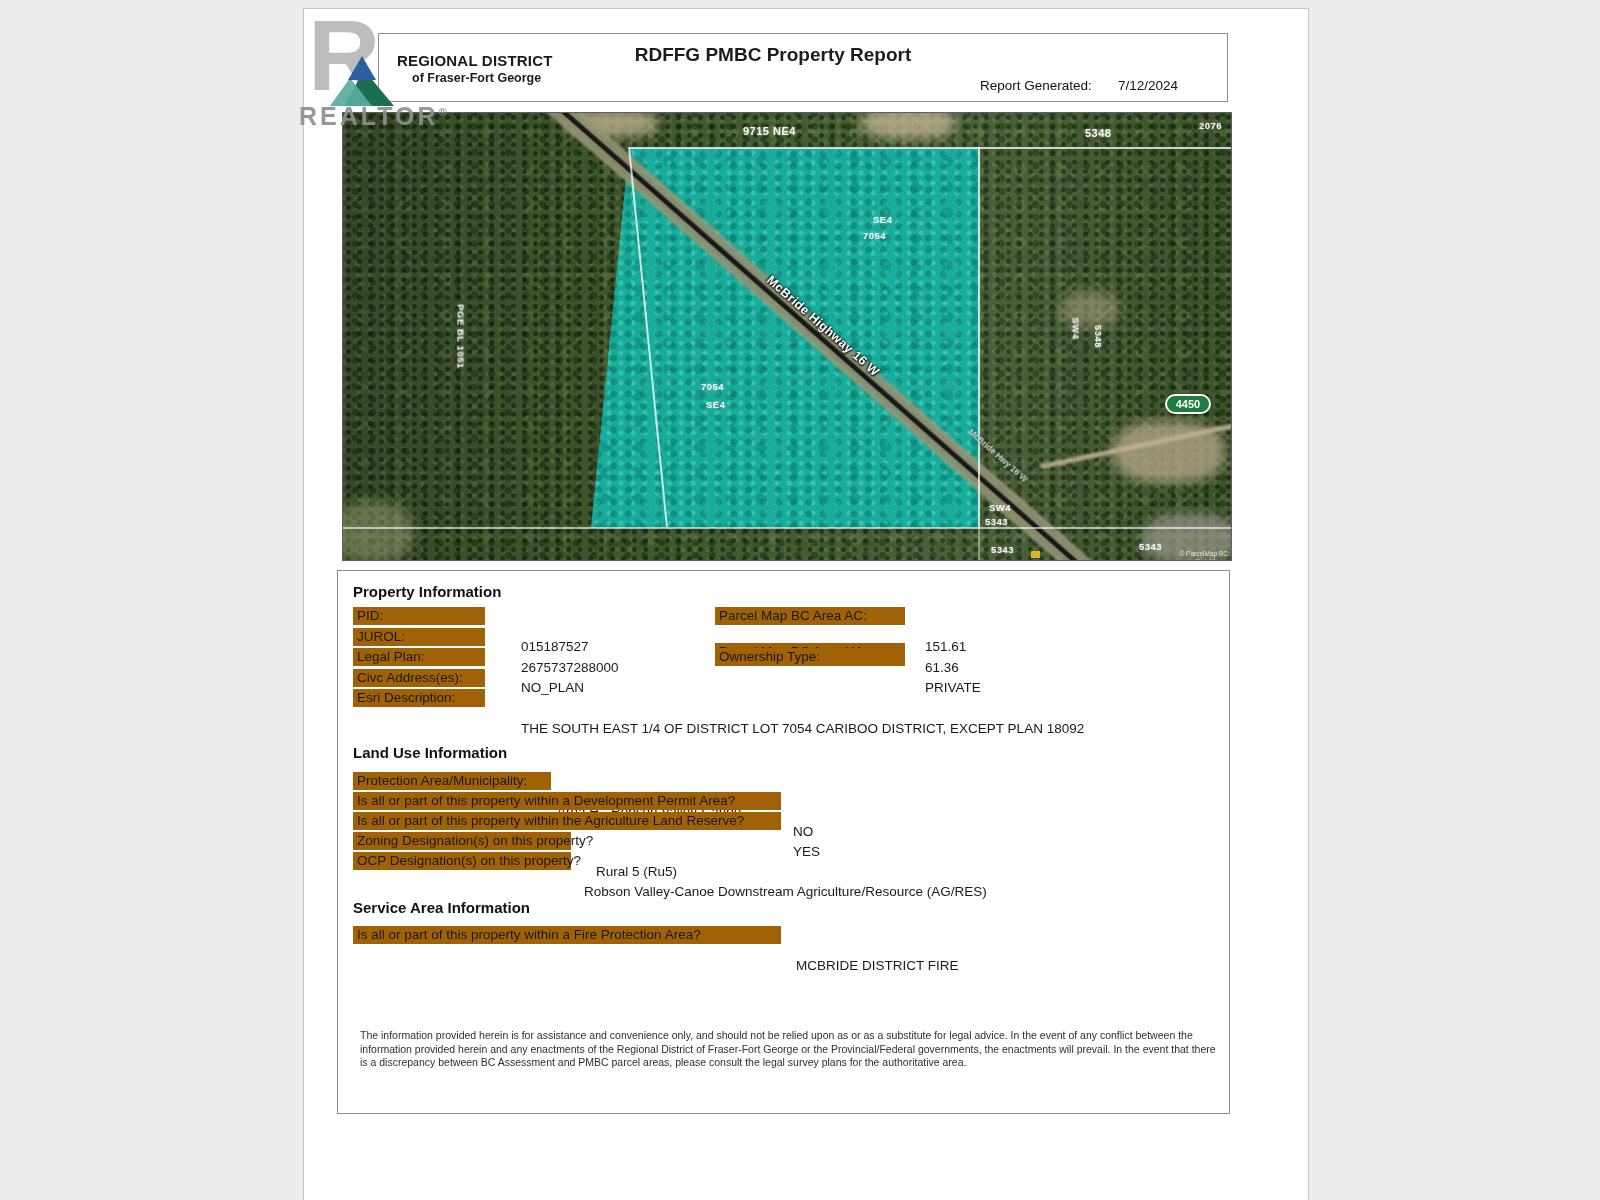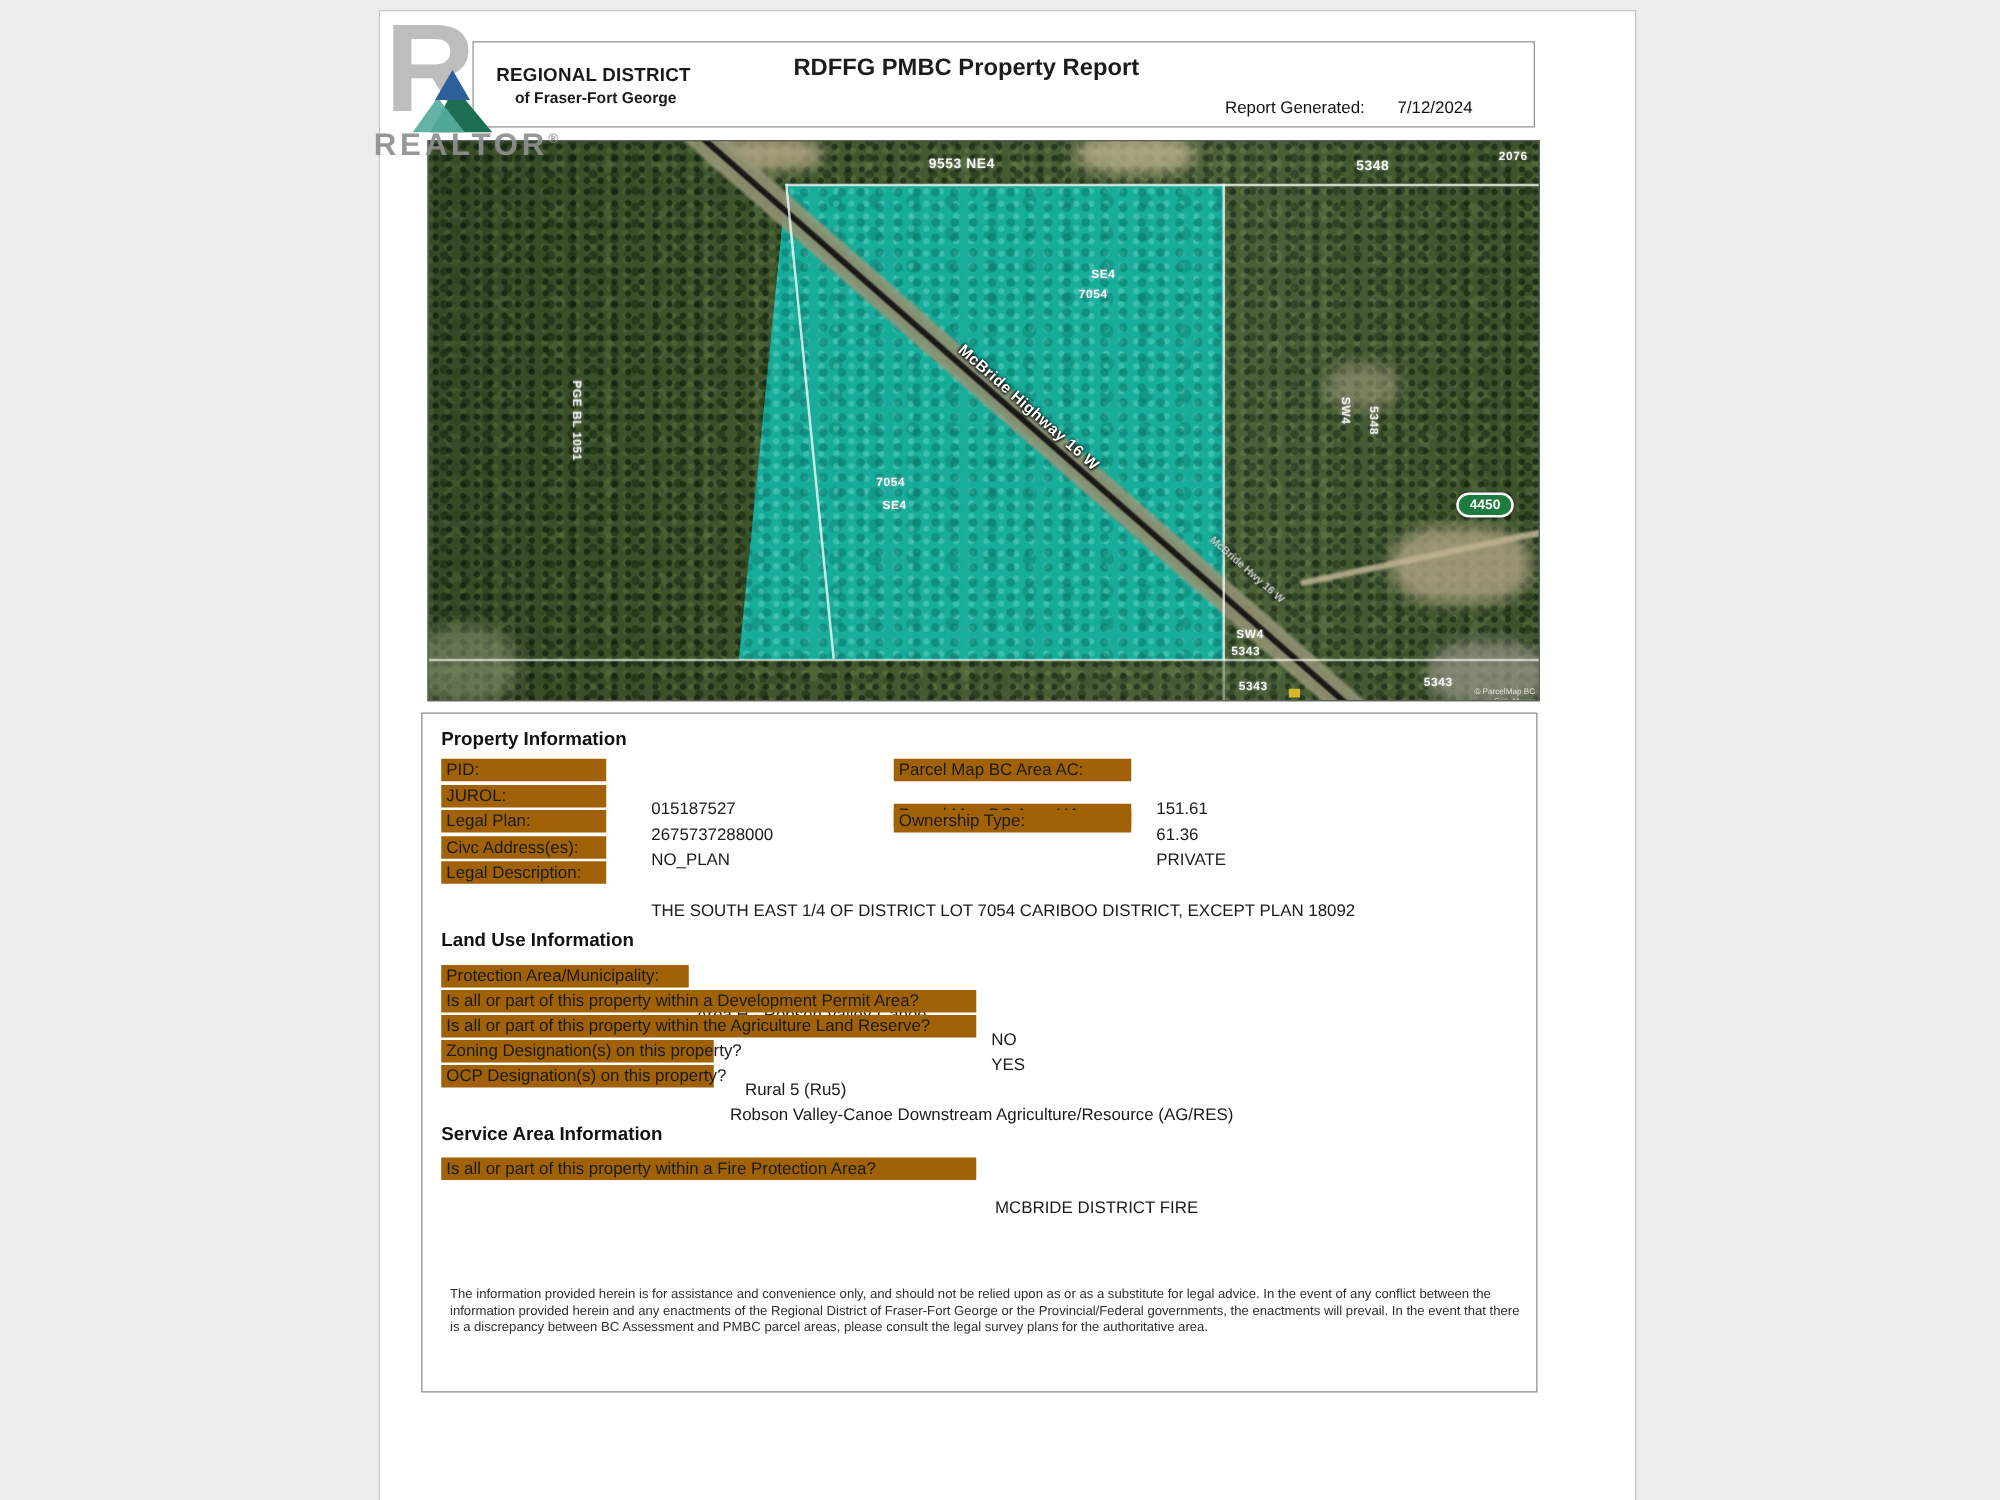--- a/index.html
+++ b/index.html
@@ -109,21 +109,21 @@
 
     <div class="highway"></div>
     <div class="dirt-road"></div>
 
     <div class="sline" style="left:286px;top:34px;width:604px;height:2px;"></div>
     <div class="sline" style="left:0;top:414px;width:890px;height:2px;opacity:.8;"></div>
     <div class="sline" style="left:635px;top:34px;width:2px;height:381px;"></div>
     <div class="sline" style="left:635px;top:415px;width:2px;height:34px;opacity:.45;"></div>
     <div class="sline" style="left:285px;top:34px;width:2px;height:382px;transform:rotate(-5.7deg);transform-origin:top center;"></div>
 
-    <div class="map-label" style="left:400px;top:12px;">9553 NE4</div>
+    <div class="map-label" style="left:400px;top:12px;">9715 NE4</div>
     <div class="map-label" style="left:742px;top:14px;">5348</div>
     <div class="map-label sm" style="left:856px;top:7px;">2076</div>
 
     <div class="map-label sm" style="left:530px;top:101px;">SE4</div>
     <div class="map-label sm" style="left:520px;top:117px;">7054</div>
     <div class="map-label sm" style="left:358px;top:268px;">7054</div>
     <div class="map-label sm" style="left:363px;top:286px;">SE4</div>
 
     <div class="map-label sm vert" style="left:70px;top:218px;width:96px;text-align:center;">PGE BL 1051</div>
     <div class="map-label sm vert" style="left:722px;top:210px;filter:blur(.6px);">SW4</div>
@@ -167,21 +167,21 @@
       <span class="cell-label" style="width:132px;">Legal Plan:</span>
       <span class="val" style="left:168px;">NO_PLAN</span>
       <span class="cell-label" style="position:absolute;left:362px;width:190px;">Ownership Type:</span>
       <span class="val" style="left:572px;">PRIVATE</span>
     </div>
     <div class="row" style="top:97.5px;">
       <span class="cell-label" style="width:132px;">Civc Address(es):</span>
       <span class="val" style="left:168px;"></span>
     </div>
     <div class="row" style="top:118px;">
-      <span class="cell-label" style="width:132px;">Legal Description:</span>
+      <span class="cell-label" style="width:132px;">Esri Description:</span>
       <span class="val" style="left:168px;">THE SOUTH EAST 1/4 OF DISTRICT LOT 7054 CARIBOO DISTRICT, EXCEPT PLAN 18092</span>
     </div>
 
     <div class="sec-h" style="top:173px;">Land Use Information</div>
     <div class="row" style="top:201px;">
       <span class="cell-label" style="width:198px;">Protection Area/Municipality:</span>
       <span class="val" style="left:204px;">Area H - Robson Valley-Canoe</span>
     </div>
     <div class="row" style="top:221px;">
       <span class="cell-label" style="width:428px;">Is all or part of this property within a Development Permit Area?</span>

